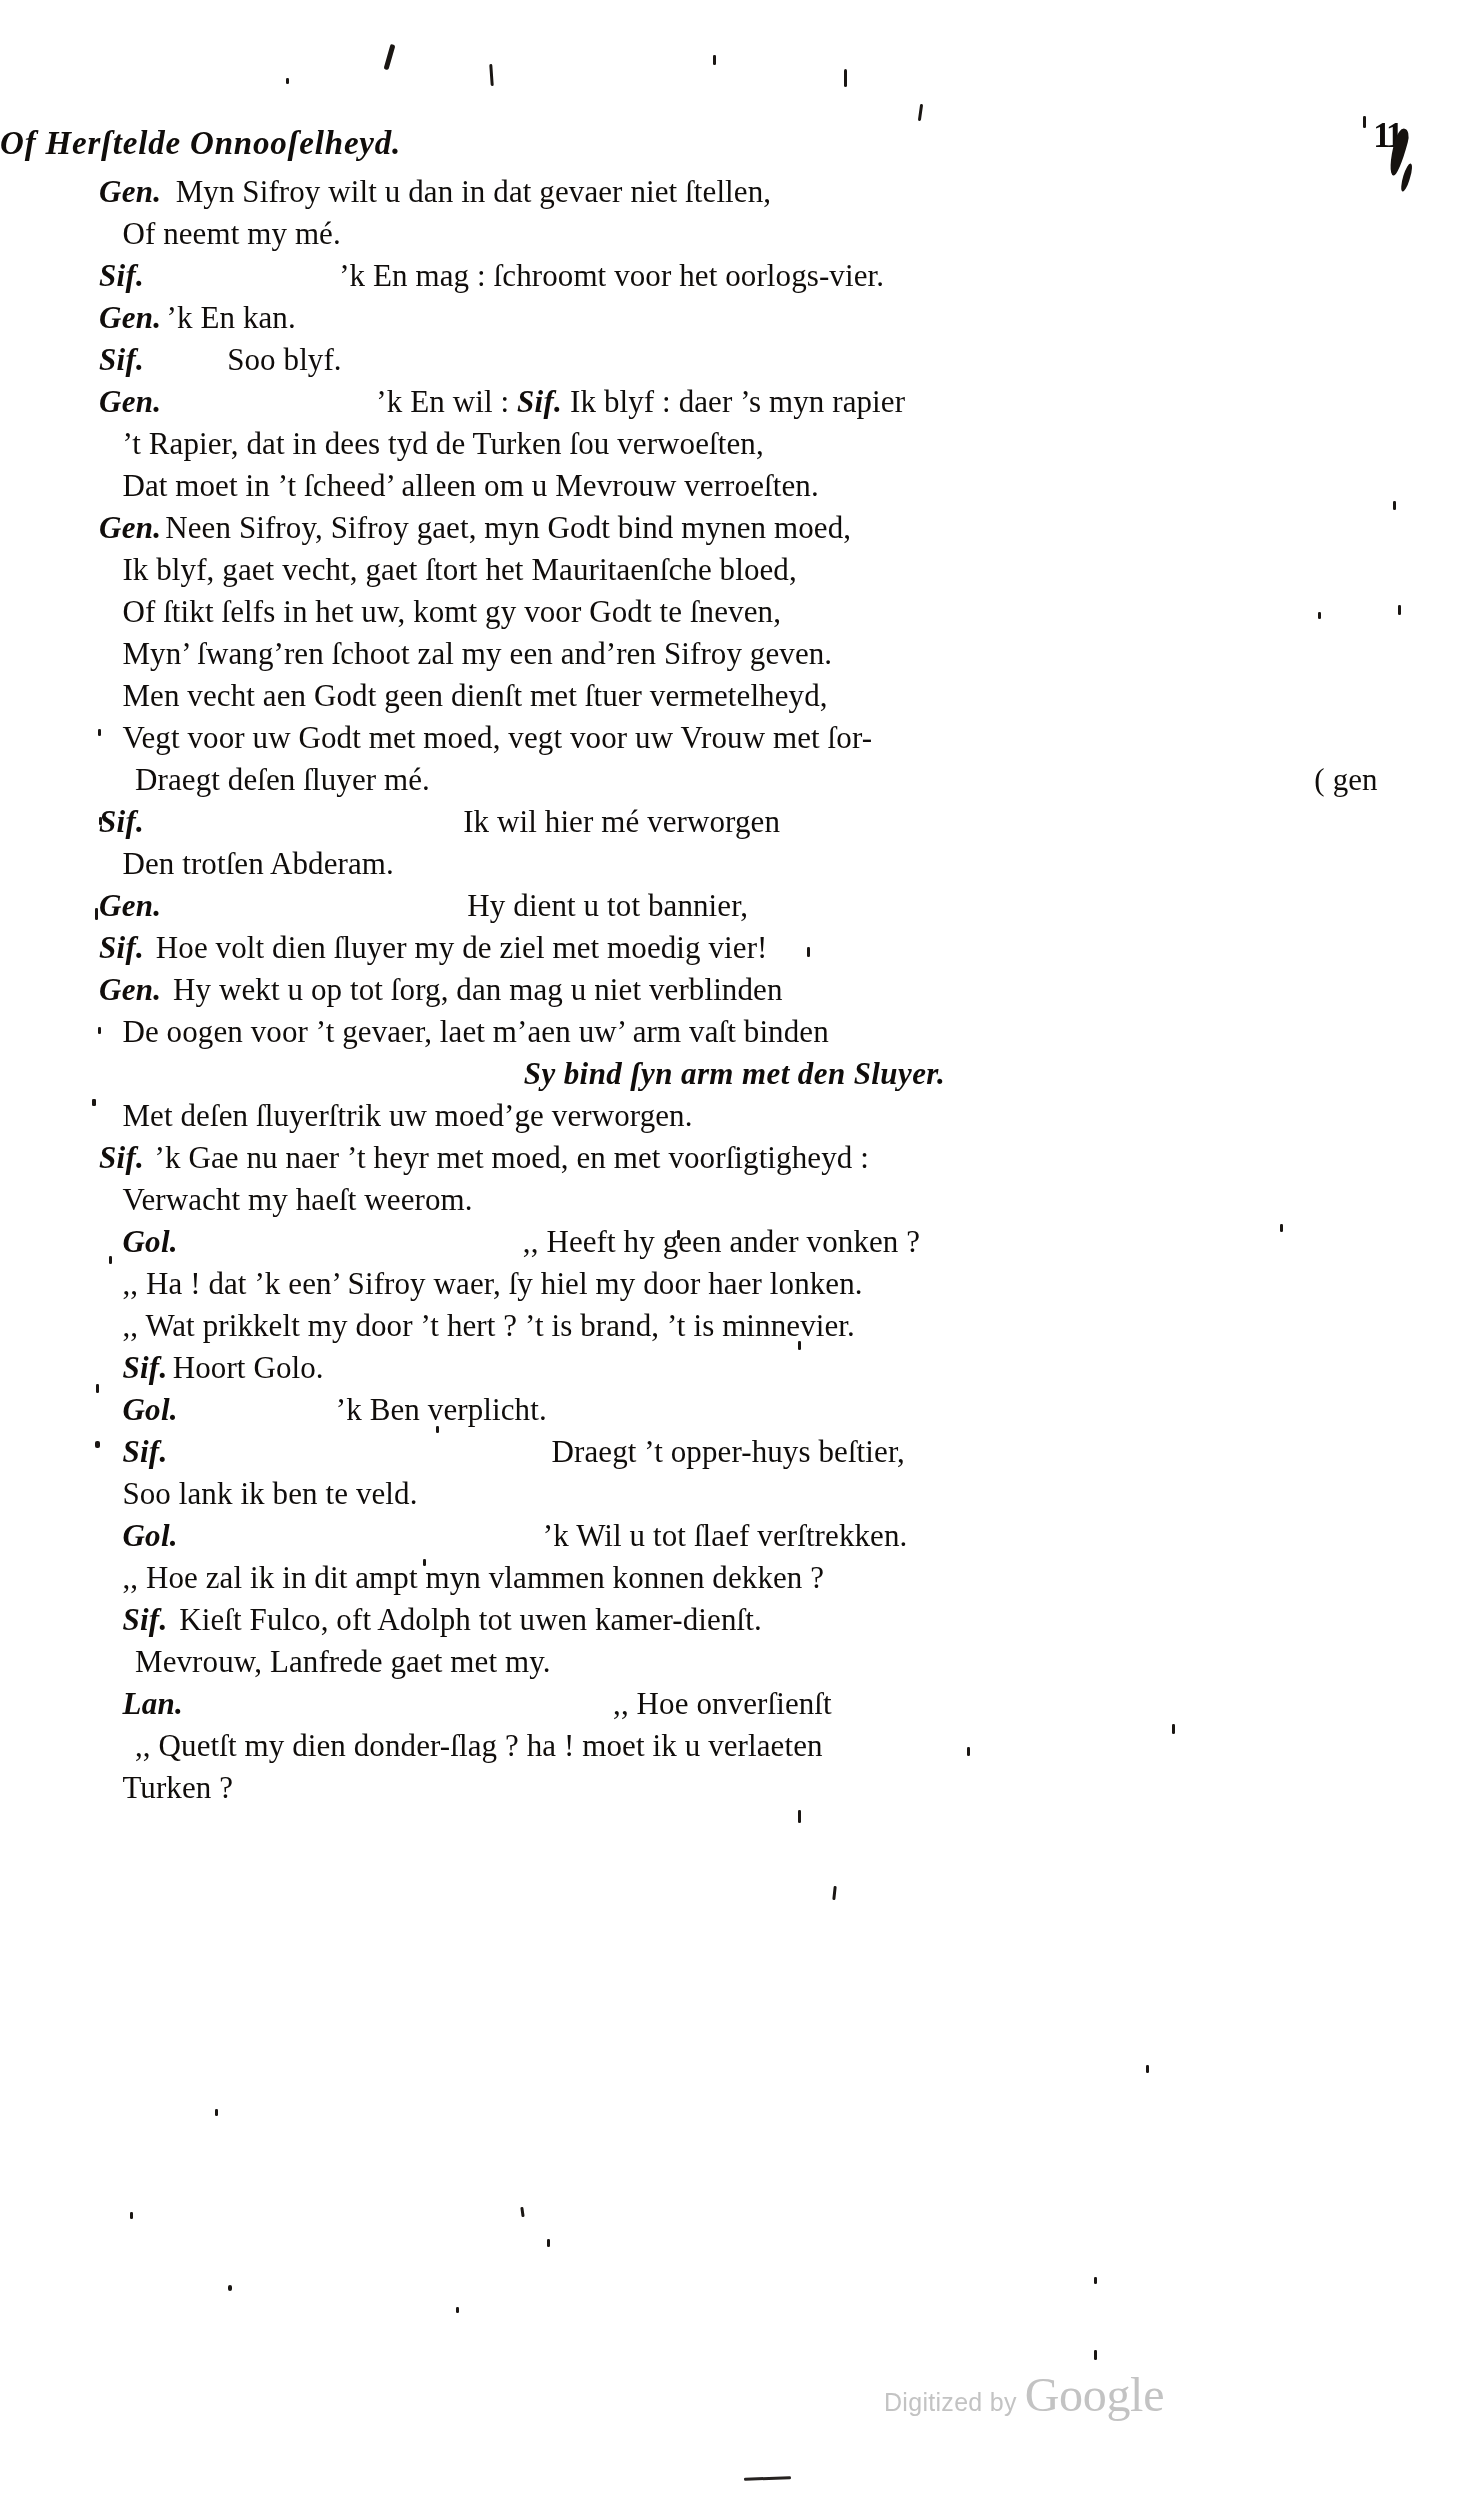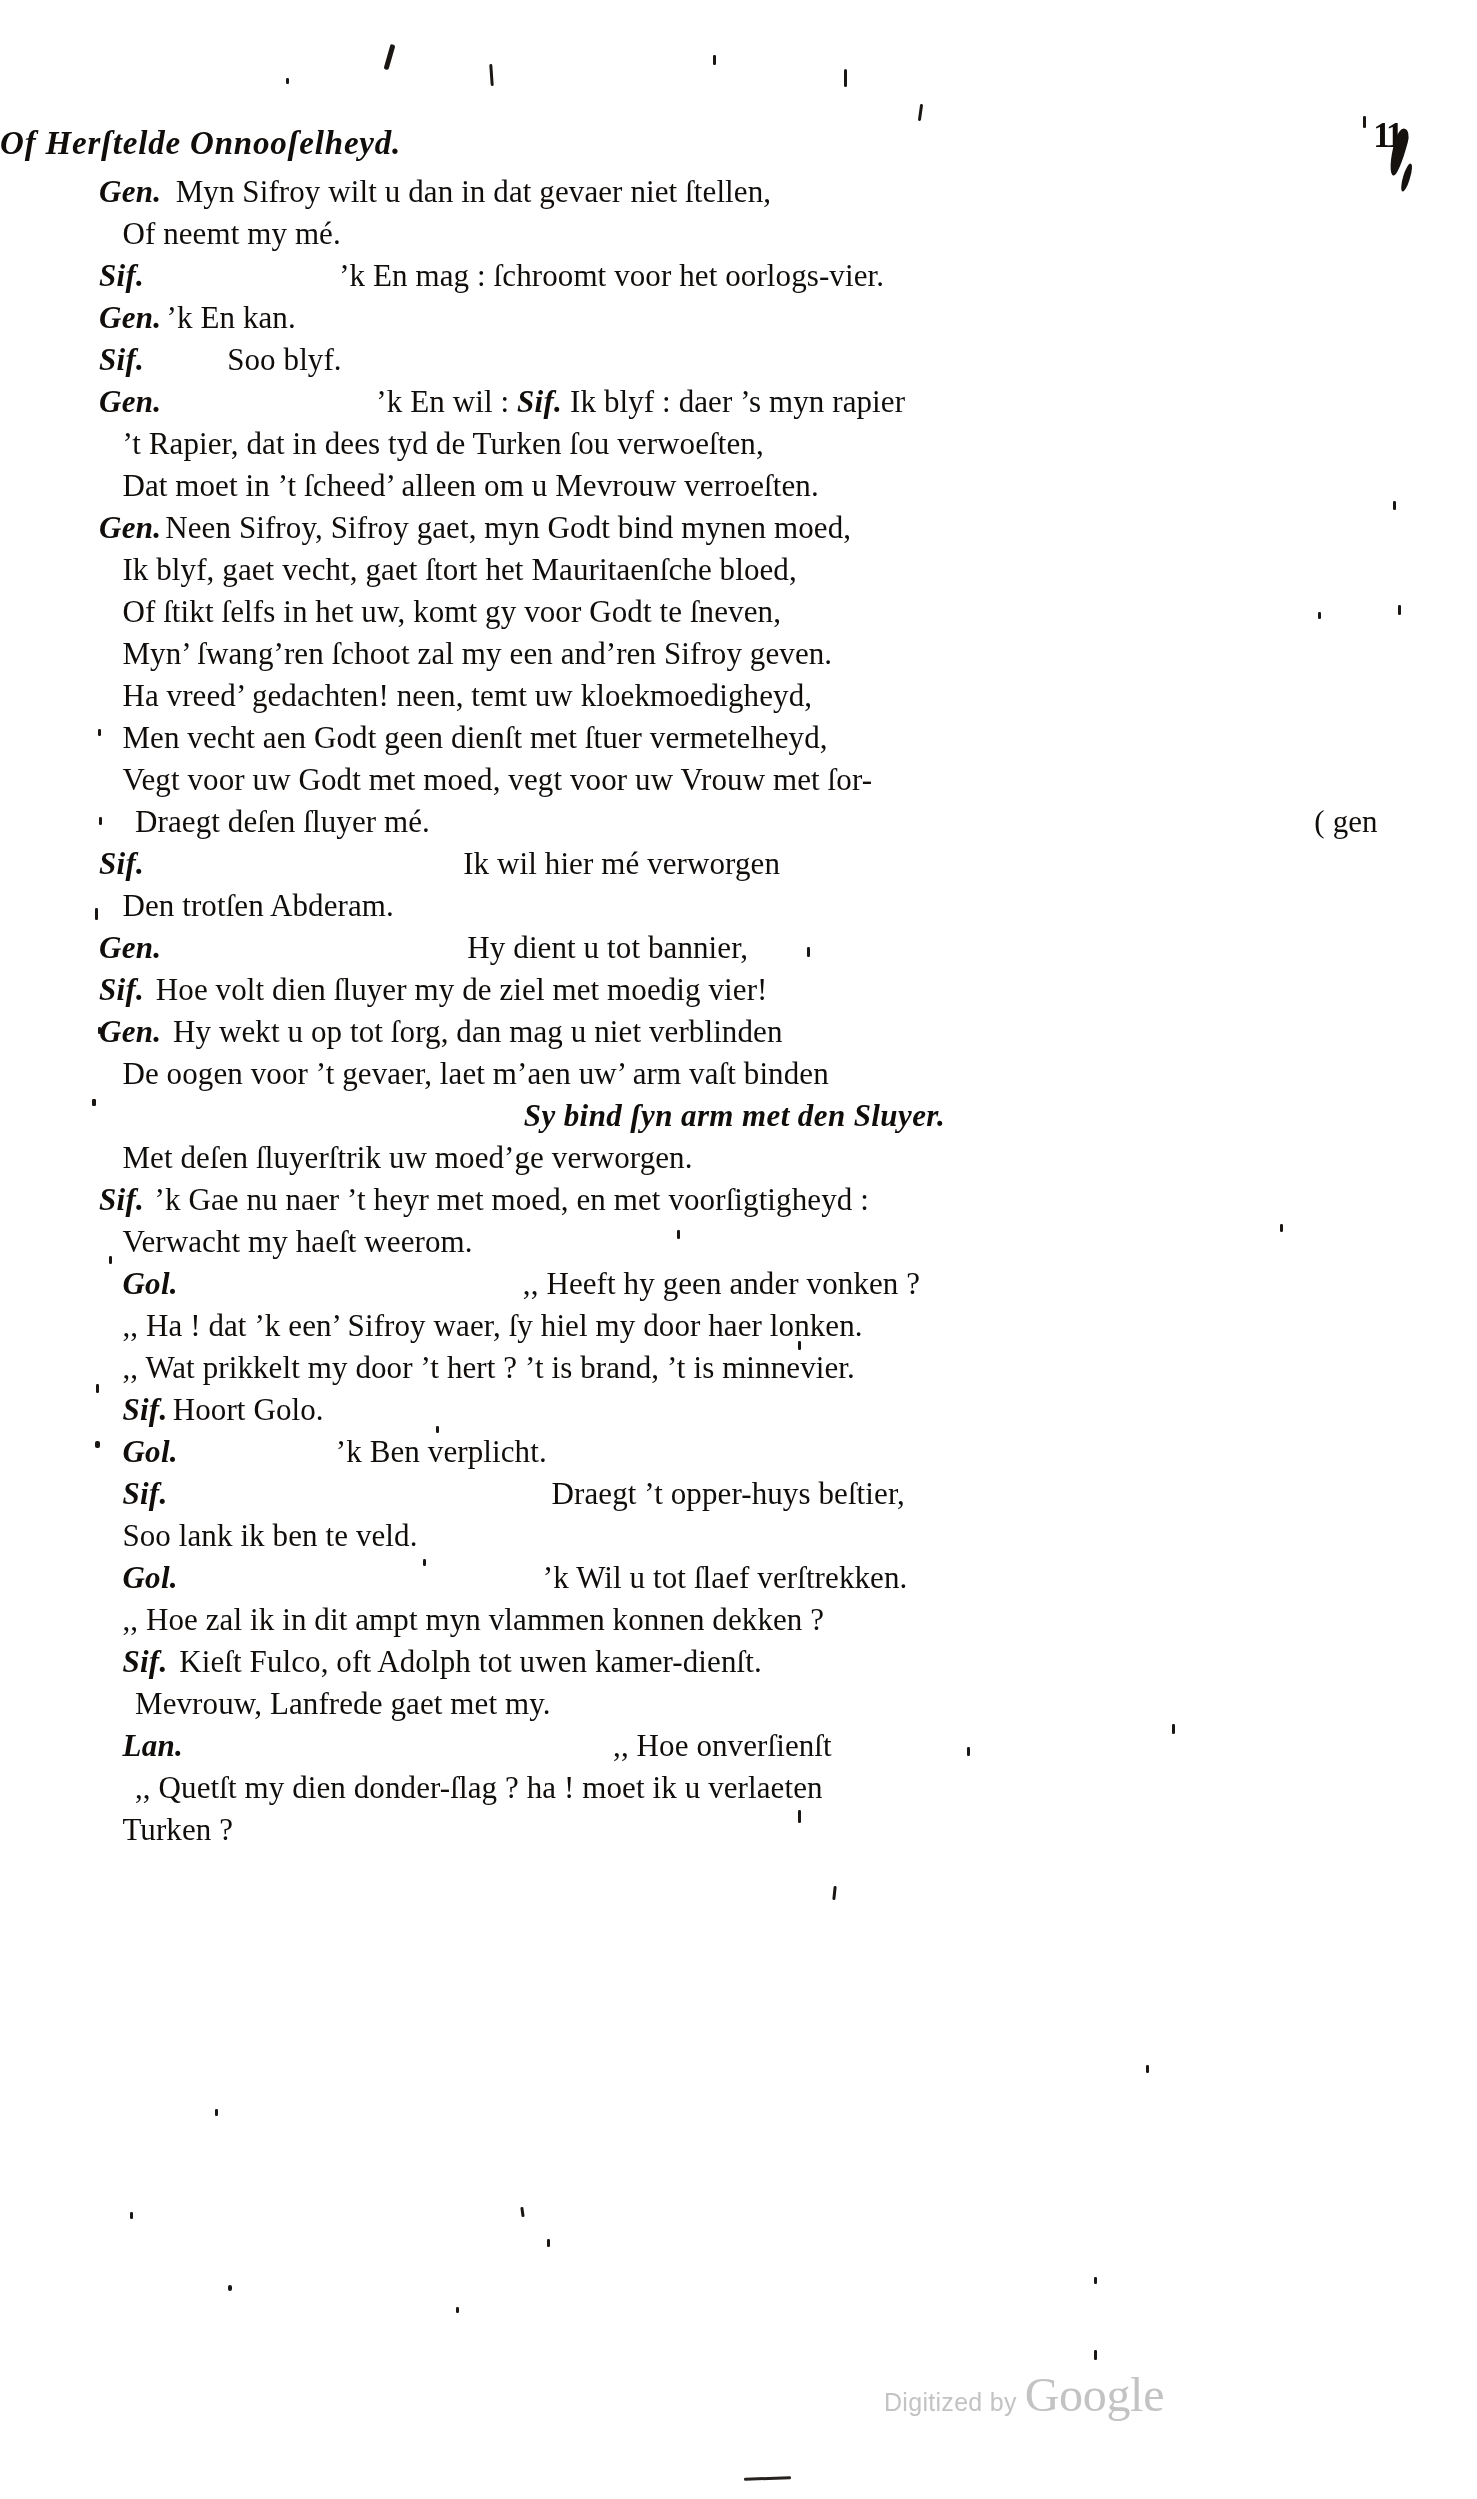--- a/index.html
+++ b/index.html
@@ -206,23 +206,20 @@
     </div>
 
     <div class="ln i1">
       <span>Of ſtikt ſelfs in het uw, komt gy voor Godt te ſneven,</span>
     </div>
 
     <div class="ln i1">
       <span>Myn’ ſwang’ren ſchoot zal my een and’ren Sifroy geven.</span>
     </div>
 
-    <div class="ln i1">
-      <span>Ha vreed’ gedachten! neen, temt uw kloekmoedigheyd,</span>
-    </div>
 
     <div class="ln i1">
       <span>Men vecht aen Godt geen dienſt met ſtuer vermetelheyd,</span>
     </div>
 
     <div class="ln i1">
       <span>Vegt voor uw Godt met moed, vegt voor uw Vrouw met ſor-</span>
     </div>
 
     <div class="ln i2">

